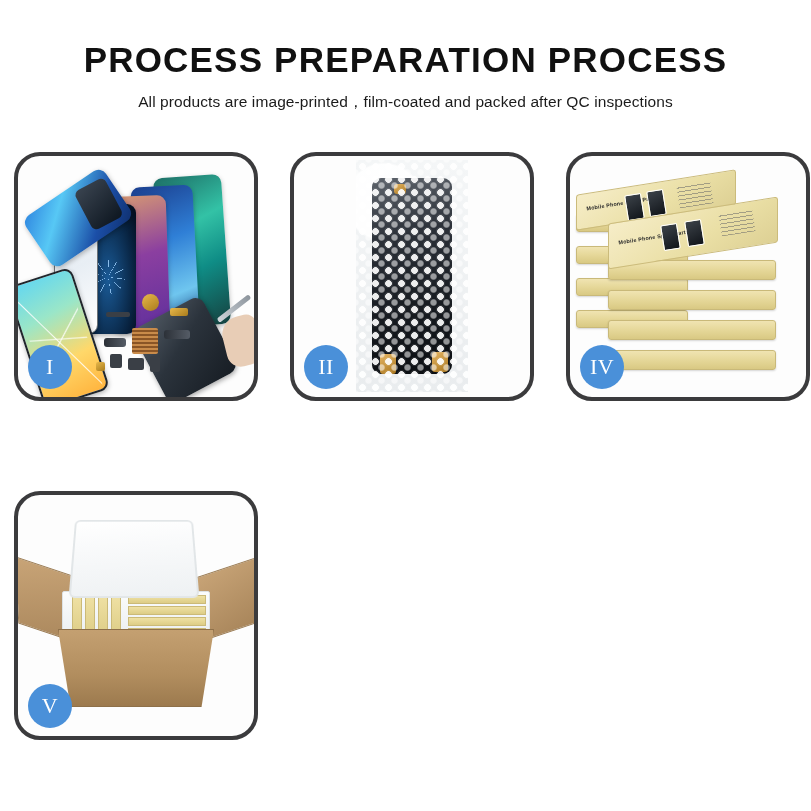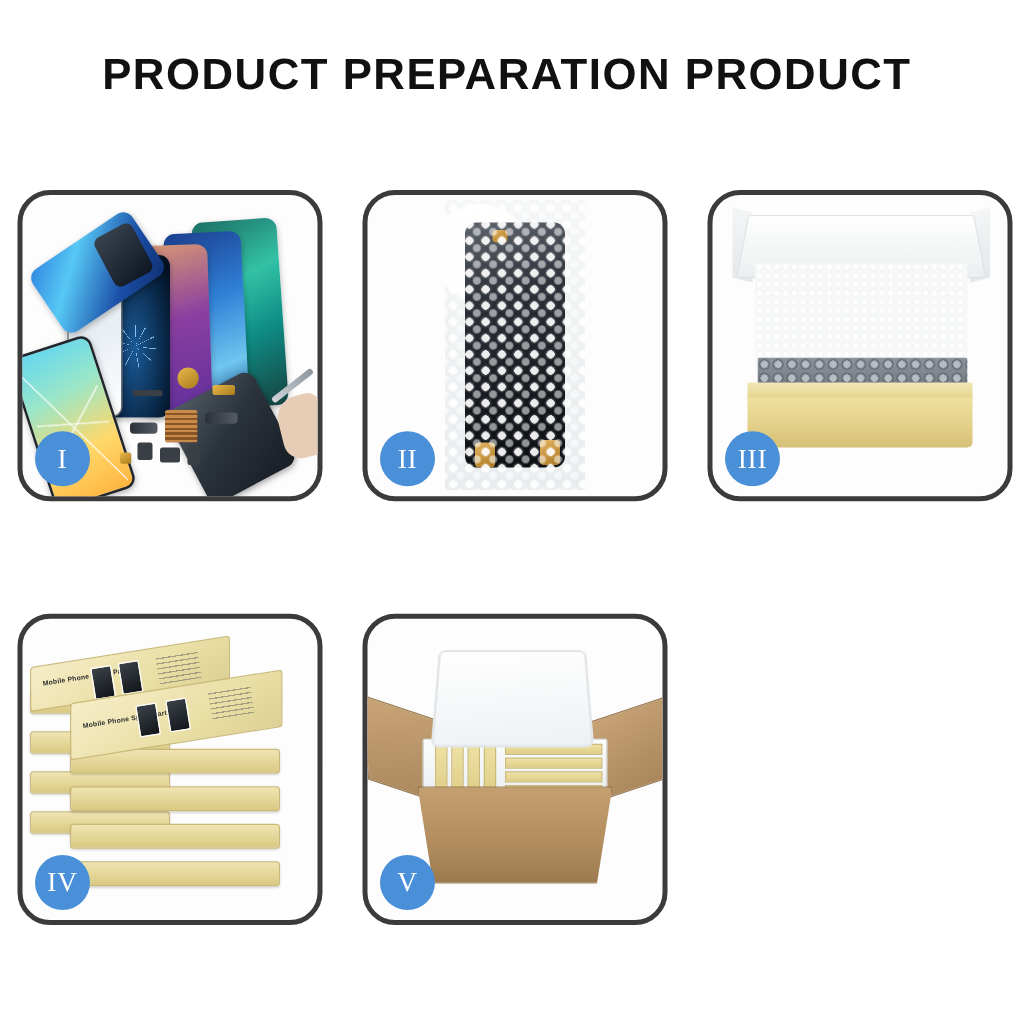--- a/index.html
+++ b/index.html
@@ -300,21 +300,22 @@
   .p6 .tape {
     position:absolute; width:19px; height:26px;
     background:linear-gradient(180deg,#a98358,#8f6c46);
     border-radius:2px; opacity:.85;
   }
 </style>
 </head>
 <body>
 
 <div class="header">
-  <div class="title">PRODUCT PREPARATION PRODUCT</div>
+  <div class="title">PROCESS PREPARATION PROCESS</div>
+  <div class="subtitle">All products are image-printed，film-coated and packed after QC inspections</div>
 </div>
 
 <div class="grid">
 
   <div class="panel p1">
     <div class="stage">
       <div class="screen s-back"></div>
       <div class="screen s-blue"></div>
       <div class="screen s-purple"></div>
       <div class="screen s-dark"></div>
@@ -345,32 +346,20 @@
       <div class="cable"></div>
       <div class="conn" style="left:86px;top:198px;"></div>
       <div class="conn" style="left:138px;top:196px;"></div>
       <div class="conn" style="left:100px;top:28px;width:12px;height:10px;"></div>
       <div class="bubbles"></div>
       <div class="bubbles2"></div>
     </div>
     <div class="badge">II</div>
   </div>
 
-  <div class="panel p3">
-    <div class="stage">
-      <div class="flapL"></div>
-      <div class="flapR"></div>
-      <div class="lid"></div>
-      <div class="foam"></div>
-      <div class="wrap"></div>
-      <div class="boxside"></div>
-      <div class="boxfront"></div>
-    </div>
-    <div class="badge">III</div>
-  </div>
 
   <div class="panel p4">
     <div class="stage">
       <div class="gbox" style="left:6px;top:58px;width:112px;height:18px;"></div>
       <div class="gbox" style="left:6px;top:90px;width:112px;height:18px;"></div>
       <div class="gbox" style="left:6px;top:122px;width:112px;height:18px;"></div>
       <div class="gbox" style="left:6px;top:154px;width:112px;height:18px;"></div>
 
       <div class="gtop" style="left:6px;top:26px;width:160px;height:36px;transform:skewY(-9deg);"></div>
       <div class="lbl" style="left:16px;top:44px;transform:rotate(-9deg);">Mobile Phone Spare Parts</div>

